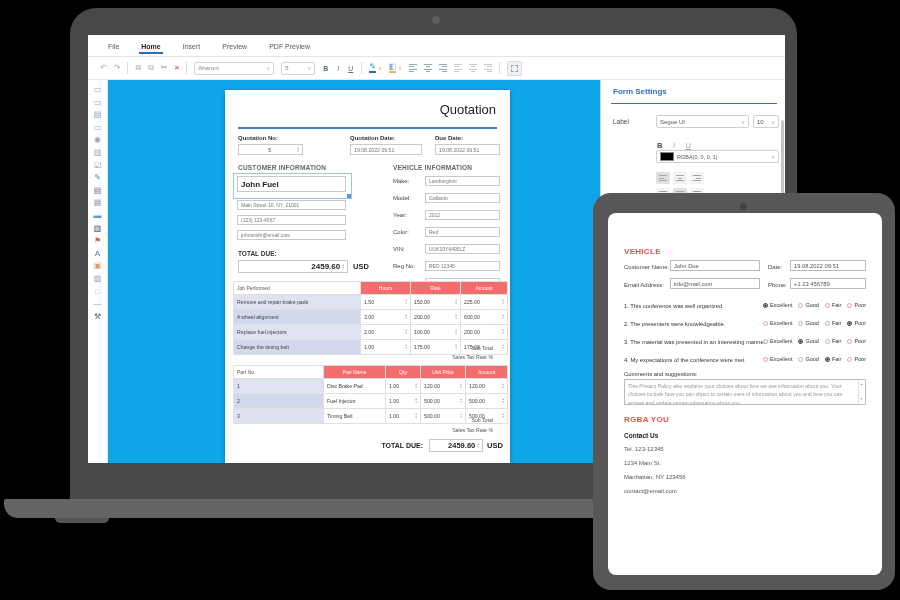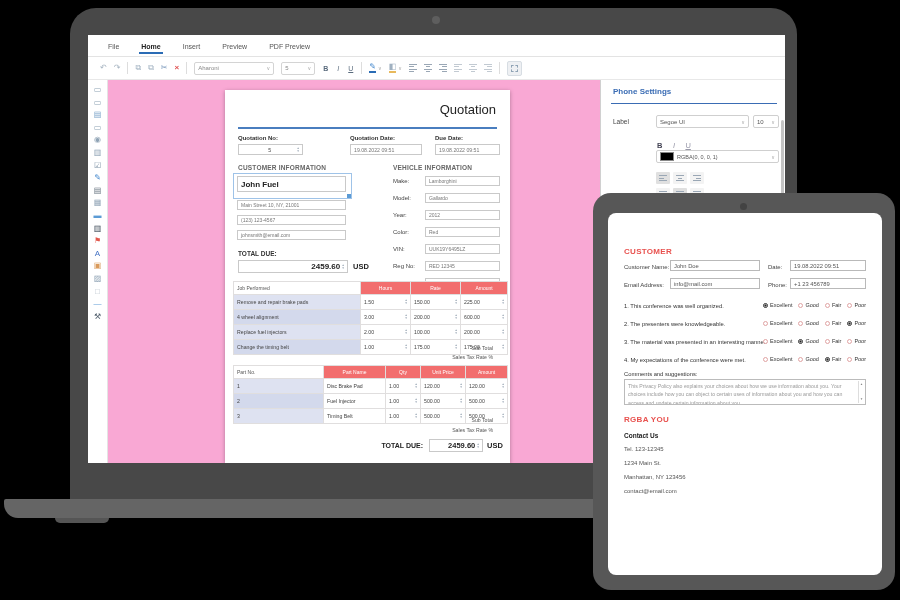--- a/index.html
+++ b/index.html
@@ -36,21 +36,21 @@
   .bars.l i:nth-child(2),.bars.l i:nth-child(4){width:60%;}
   .bars.c i:nth-child(2),.bars.c i:nth-child(4){width:60%;margin:0 auto;}
   .bars.r i:nth-child(2),.bars.r i:nth-child(4){width:60%;margin-left:auto;}
   .expand-btn{width:13px;height:13px;background:#eef0f3;border:1px solid #d7dde3;border-radius:2px;position:relative;}
   .expand-btn::before{content:"";position:absolute;inset:3px;border:1px dashed #8fa3b5;}
 
   .toolbox{left:0;top:45px;width:20px;height:383px;background:#fff;border-right:1px solid #e4e4e4;
            display:flex;flex-direction:column;align-items:center;padding-top:6px;box-sizing:border-box;gap:4.6px;}
   .sb-icon{font-size:8px;line-height:1;cursor:default;}
 
-  .canvas{left:20px;top:45px;width:677px;height:383px;background:#f9a8d4;}
+  .canvas{left:20px;top:45px;width:677px;height:383px;background:#0ea5e9;}
 
   
   .doc{left:117px;top:10px;width:285px;height:373px;background:#fff;box-shadow:0 1px 4px rgba(0,0,0,.3);}
   .doc-title{right:14px;top:12px;font-size:13px;color:#222;}
   .doc-rule{left:13px;right:13px;top:37px;border-top:2px solid #4a7ebf;}
   .flabel{font-size:6px;font-weight:bold;color:#333;}
   .field{background:#fff;border:1px solid #c9c9c9;box-sizing:border-box;display:flex;align-items:center;
          padding:0 3px;font-size:5.2px;color:#777;overflow:hidden;white-space:nowrap;}
   .spinfield{justify-content:flex-start;}
   .spin-arrows{display:flex;flex-direction:column;line-height:3px;font-size:3.5px;color:#9aa7b5;}
@@ -483,21 +483,21 @@
         <div class="abs total-l" style="left:130px;top:352px;width:68px;text-align:right">TOTAL DUE:</div>
         <div class="abs field spinfield" style="left:204px;top:349px;width:54px;height:13px">
           <span style="margin-left:auto;font-size:7.5px;font-weight:bold;color:#222;padding-right:2px">2459.60</span>
           <span class="spin-arrows"></span>
         </div>
         <div class="abs usd" style="left:262px;top:351px">USD</div>
       </div>
     </div>
 
     <div class="abs fs-panel">
-      <div class="abs fs-title">Phone Settings</div>
+      <div class="abs fs-title">Form Settings</div>
       <div class="abs fs-rule"></div>
 
       <div class="abs fs-label" style="left:12px;top:38px">Label</div>
       <div class="abs fs-select chev" style="left:55px;top:35px;width:93px">
         <span>Segoe UI</span>
       </div>
       <div class="abs fs-select chev" style="left:152px;top:35px;width:26px">
         <span>10</span>
       </div>
 
@@ -579,21 +579,21 @@
     </div>
   </div>
 
   <div class="abs laptop-base"></div>
   <div class="abs laptop-notch"></div>
 
   <div class="abs tablet-frame"></div>
   <div class="abs tablet-camera"></div>
 
   <div class="abs tablet-screen">
-    <div class="abs fb-h" style="left:16px;top:34px">CUSTOMER</div>
+    <div class="abs fb-h" style="left:16px;top:34px">VEHICLE</div>
 
     <div class="abs fb-label" style="left:16px;top:51px">Customer Name:</div>
     <div class="abs fb-field" style="left:62px;top:47px;width:90px;height:11px">
       <span>John Doe</span>
     </div>
     <div class="abs fb-label" style="left:160px;top:51px">Date:</div>
     <div class="abs fb-field" style="left:182px;top:47px;width:76px;height:11px">
       <span>19.08.2022 09:51</span>
     </div>
 

